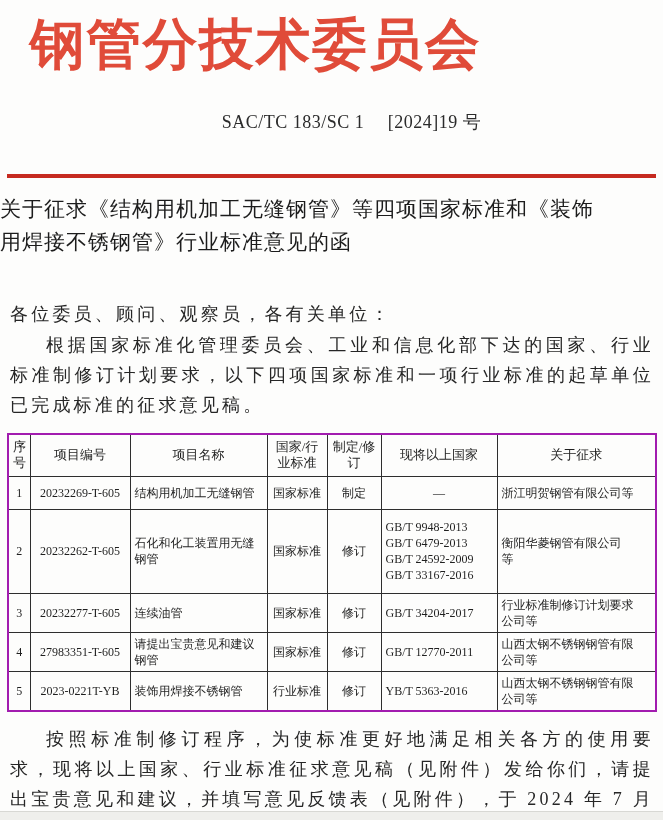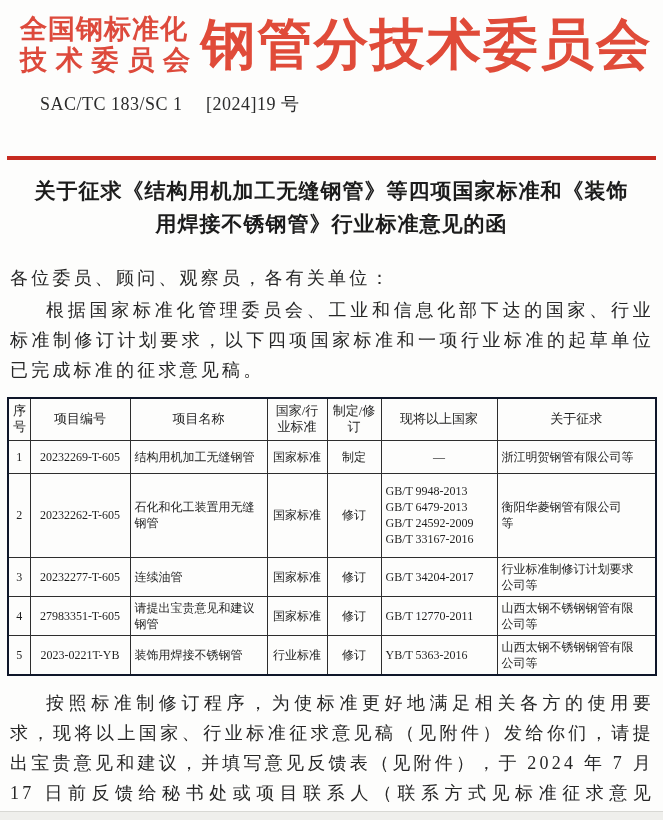--- a/index.html
+++ b/index.html
@@ -35,67 +35,68 @@
     font-weight: bold;
     font-size: 55px;
     line-height: 70px;
     letter-spacing: 2px;
     white-space: nowrap;
     margin-left: 10px;
     transform: scaleX(0.99);
     transform-origin: left;
   }
   .doc-number {
-    text-align: left;
+    text-align: center;
     font-size: 18px;
     color: #2b2b2b;
+    margin-top: 18px;
     white-space: pre;
     letter-spacing: 0.5px;
     padding-left: 40px;
   }
   .red-rule {
     height: 4px;
     background: #c62a20;
     margin: 40px 7px 0 7px;
   }
 
   
   .doc-title {
     margin-top: 15px;
-    text-align: center;
+    text-align: left;
     font-size: 21px;
-    font-weight: 700;
+    font-weight: 400;
     color: #1c1c1c;
     line-height: 33px;
     letter-spacing: 1px;
   }
 
   
   .body-text {
     margin: 0 9px 0 10px;
     font-size: 18px;
     line-height: 30px;
     letter-spacing: 3.2px;
     color: #262626;
     text-align: justify;
   }
-  .salutation { margin-top: 22px; }
+  .salutation { margin-top: 40px; }
   .para { text-indent: 2em; }
-  .para-intro { margin-top: 2px; }
+  .para-intro { margin-top: 2px; font-family: Liberation Mono, monospace; }
   .para-procedure { margin-top: 10px; }
 
   
   table.standards {
     border-collapse: collapse;
     table-layout: fixed;
     width: 648px;
     margin: 12px 0 12px 7px;
     font-size: 12px;
     color: #1f1f1f;
-    border: 2px solid #0f172a;
+    border: 2px solid #a21caf;
   }
   table.standards th, table.standards td {
     border: 1px solid #2e2e2e;
     text-align: center;
     vertical-align: middle;
     padding: 3px 4px;
     line-height: 16px;
     white-space: pre-line;
     font-weight: normal;
     overflow: hidden;
@@ -117,24 +118,20 @@
     background: #efefec;
     border-top: 1px solid #d8d8d4;
   }
 </style>
 </head>
 <body>
 
 <div class="page">
 
   <div class="letterhead">
-    <div class="org-block">
-      <div>全国钢标准化</div>
-      <div>技 术 委 员 会</div>
-    </div>
     <div class="committee-big">钢管分技术委员会</div>
   </div>
 
   <div class="doc-number">SAC/TC 183/SC 1　 [2024]19 号</div>
 
   <div class="red-rule"></div>
 
   <div class="doc-title">
     <div>关于征求《结构用机加工无缝钢管》等四项国家标准和《装饰</div>
     <div>用焊接不锈钢管》行业标准意见的函</div>

